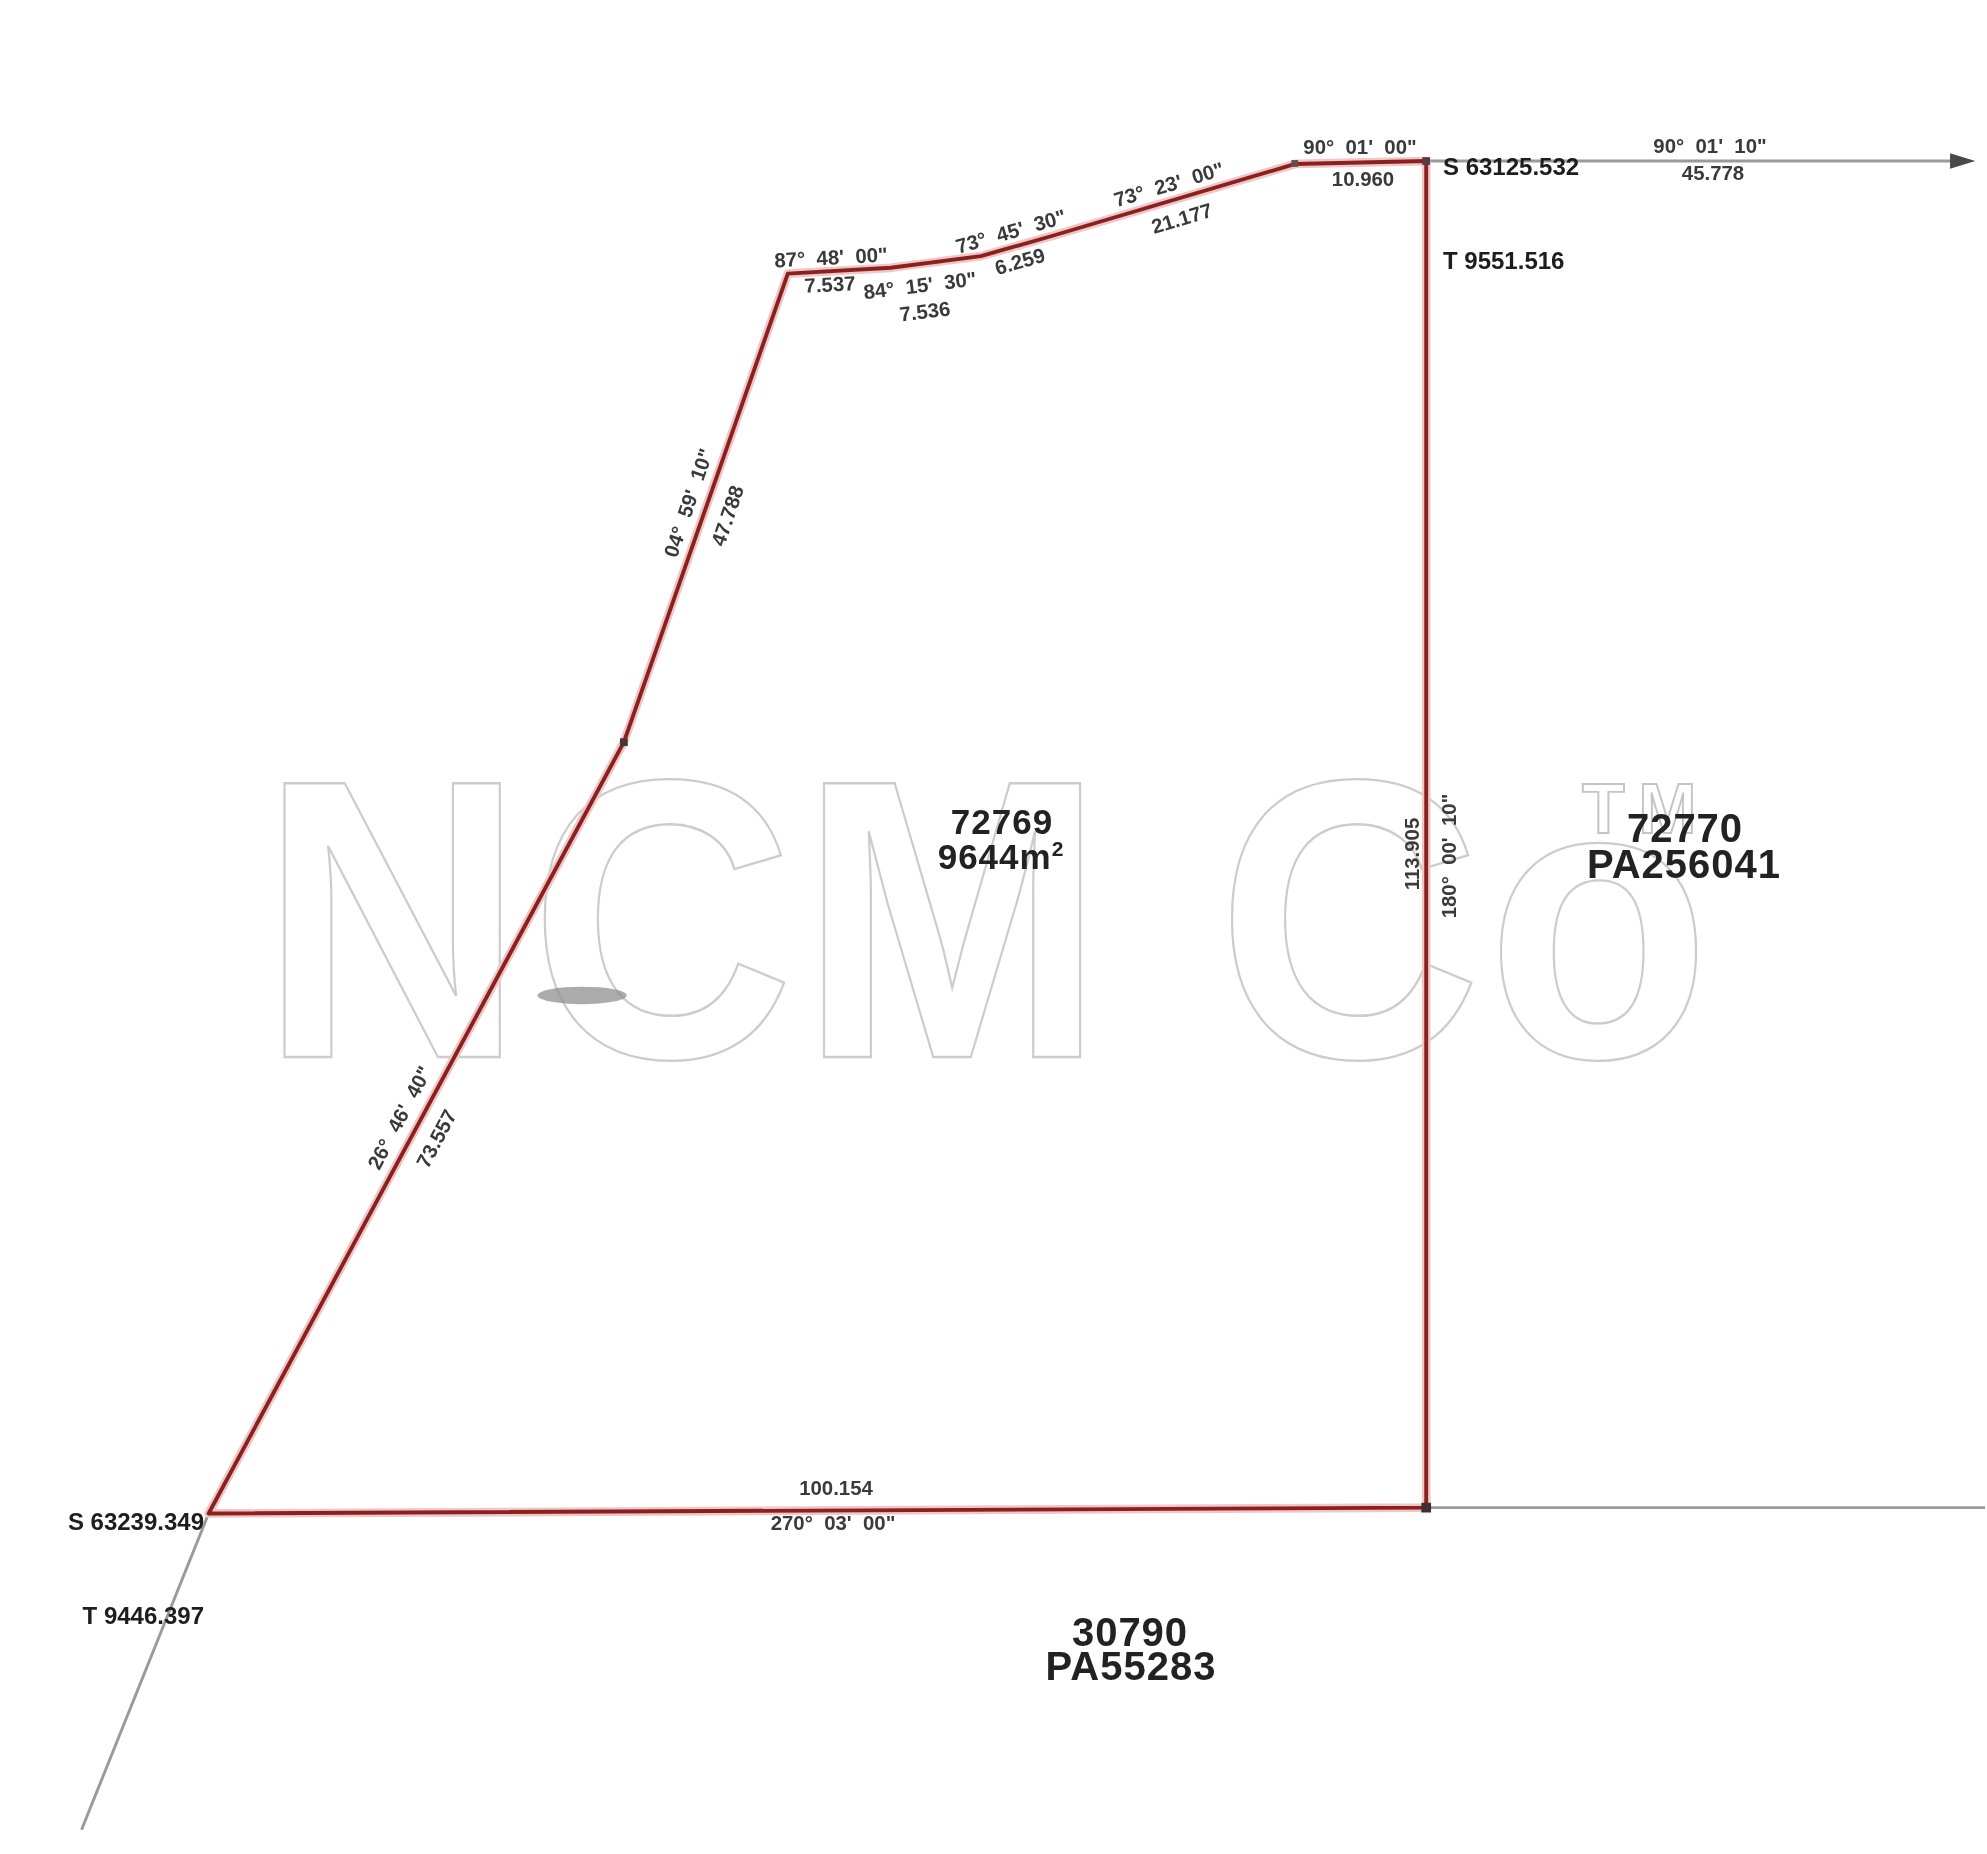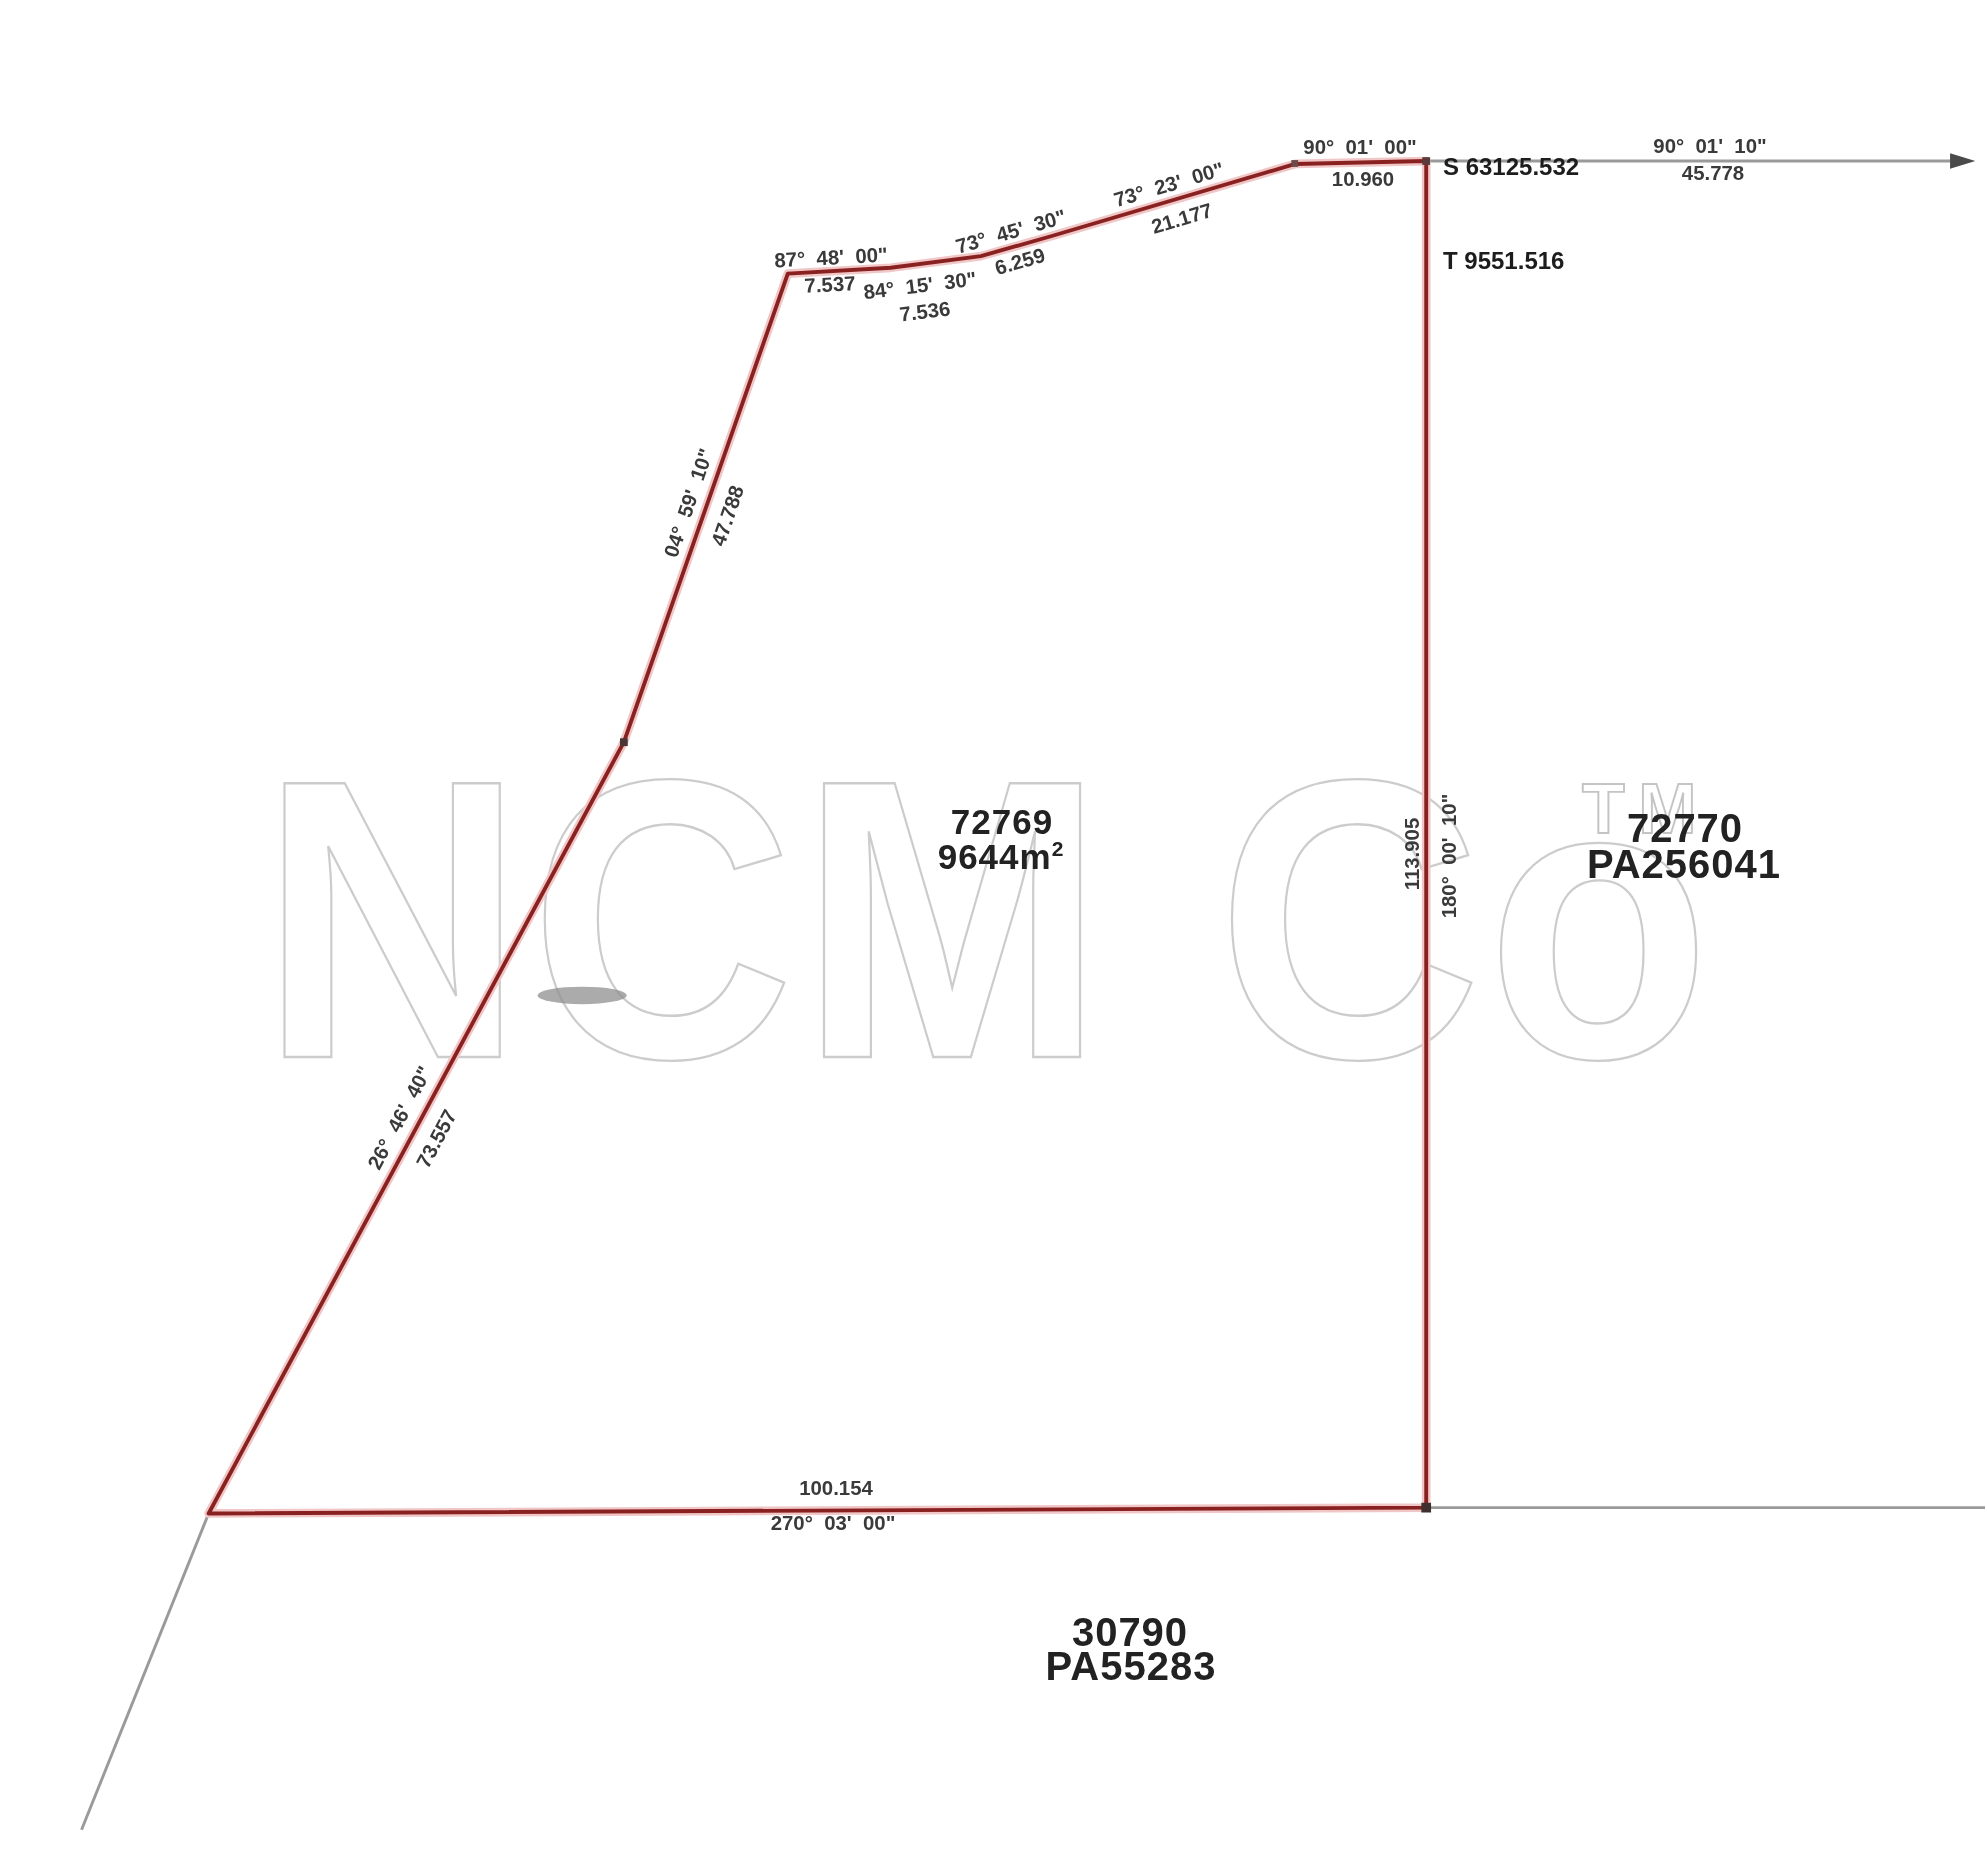--- a/index.html
+++ b/index.html
@@ -66,20 +66,24 @@
     <rect x="1331" y="165" width="7" height="7" fill="#6a4a4a"></rect>
     <rect x="639" y="761" width="8" height="8" fill="#4a3535"></rect>
     <rect x="1465" y="1549" width="10" height="10" fill="#3f2f2f"></rect>
   </svg>
 
 
   <div class="station" style="left:1443px;top:89px;">
     <div>S 63125.532</div>
     <div>T 9551.516</div>
   </div>
+  <div class="station right" style="left:39px;top:1444px;width:165px;">
+    <div>S 63239.349</div>
+    <div>T 9446.397</div>
+  </div>
 
   <div class="lbl" style="left:1710px;top:146px;">90°  01'  10"</div>
   <div class="lbl" style="left:1713px;top:173px;">45.778</div>
 
   <div class="lbl" style="left:1360px;top:147px;">90°  01'  00"</div>
   <div class="lbl" style="left:1363px;top:179px;">10.960</div>
 
   <div class="lbl" style="left:1169px;top:185px;transform:translate(-50%,-50%) rotate(-16.5deg);">73°  23'  00"</div>
   <div class="lbl" style="left:1182px;top:219px;transform:translate(-50%,-50%) rotate(-16.5deg);">21.177</div>
 

